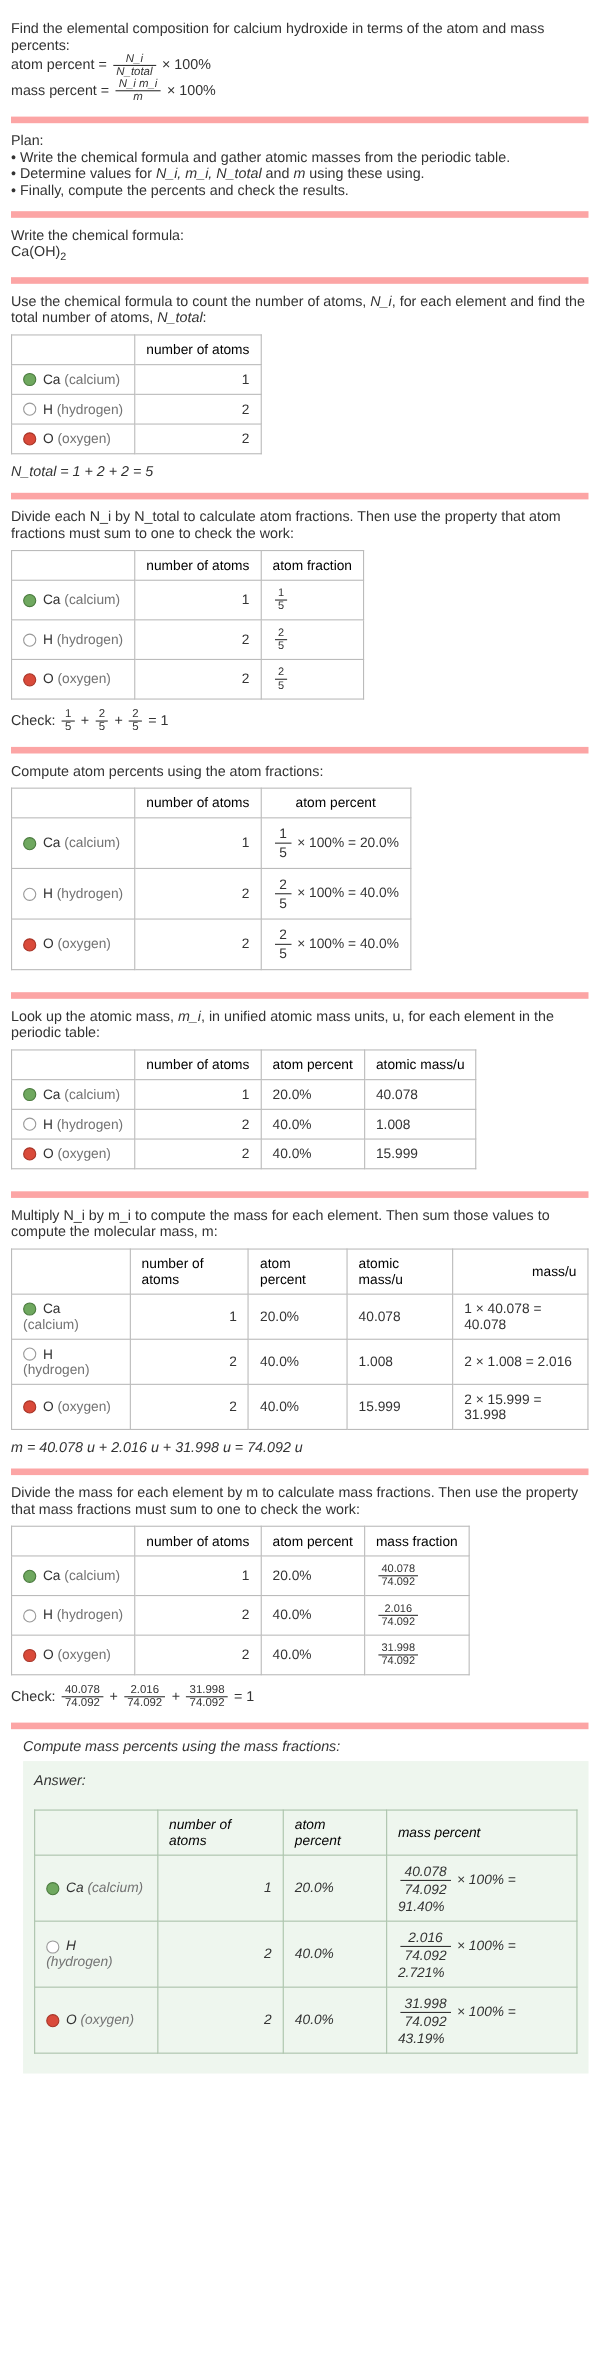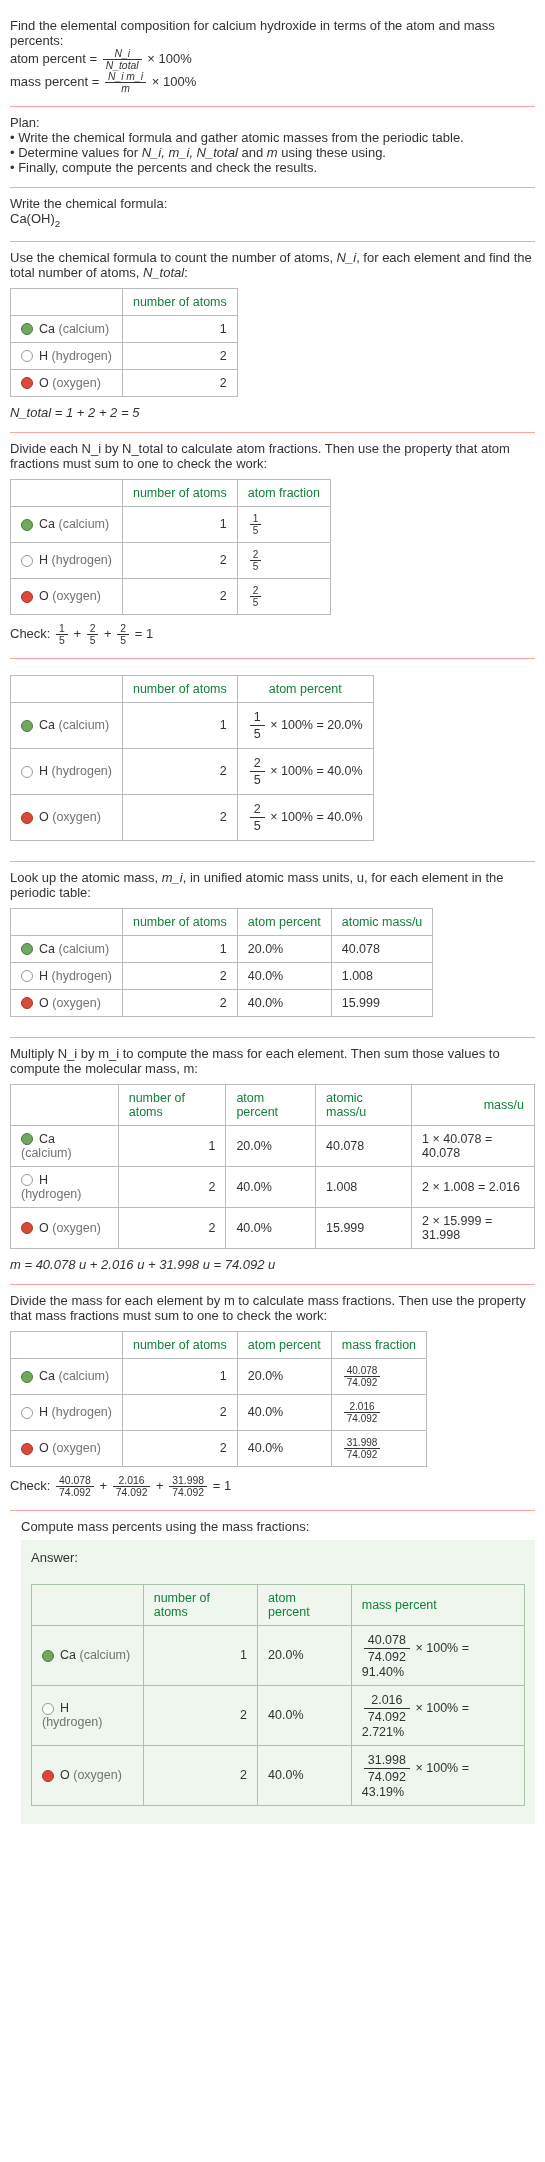--- a/index.html
+++ b/index.html
@@ -5,21 +5,21 @@
   body {
     margin: 0;
     padding: 10px;
     font-family: -apple-system, BlinkMacSystemFont, "Segoe UI", Arial, sans-serif;
     font-size: 13px;
     color: #333;
     background: #fff;
     width: 525px;
   }
   .section {
-    border-bottom: 1px solid #fca5a5;
+    border-bottom: 6px solid #fca5a5;
     padding: 8px 0 12px 0;
   }
   .formula {
     font-family: Arial, sans-serif;
   }
   sub { font-size: 0.75em; }
   .frac {
     display: inline-block;
     vertical-align: middle;
     text-align: center;
@@ -35,21 +35,21 @@
   }
   th, td {
     border: 1px solid #bbb;
     padding: 6px 10px;
     font-size: 12.5px;
     text-align: left;
     vertical-align: middle;
   }
   th {
     font-weight: normal;
-    color: #15803d;
+    color: #000000;
   }
   td.num { text-align: right; }
   .dot {
     display: inline-block;
     width: 10px;
     height: 10px;
     border-radius: 50%;
     margin-right: 6px;
     vertical-align: middle;
     border: 1px solid #888;
@@ -162,20 +162,21 @@
   <div>
     <span>Check: </span>
     <span class="frac"><span class="num">1</span><span class="den">5</span></span> +
     <span class="frac"><span class="num">2</span><span class="den">5</span></span> +
     <span class="frac"><span class="num">2</span><span class="den">5</span></span>
     <span> = 1</span>
   </div>
 </div>
 
 <div class="section">
+  <div>Compute atom percents using the atom fractions:</div>
   <table>
     <tbody>
         <tr>
       <th></th>
       <th>number of atoms</th>
       <th style="text-align:center">atom percent</th>
     </tr>
     <tr>
       <td><span class="dot dot-ca"></span><span>Ca</span> <span class="elname">(calcium)</span></td>
       <td class="num">1</td>
@@ -298,21 +299,21 @@
     </table>
   <div>
     <span>Check: </span>
     <span class="frac"><span class="num">40.078</span><span class="den">74.092</span></span> +
     <span class="frac"><span class="num">2.016</span><span class="den">74.092</span></span> +
     <span class="frac"><span class="num">31.998</span><span class="den">74.092</span></span>
     <span> = 1</span>
   </div>
 </div>
 
-<div style="padding:8px 0 0 11px;">
+<div style="padding:8px 0 0 11px;font-style:italic;">
   <div>Compute mass percents using the mass fractions:</div>
   <div class="answer-box">
     <div style="margin-bottom:19px;">Answer:</div>
     <table>
       <tbody>
           <tr>
         <th></th>
         <th>number of atoms</th>
         <th>atom percent</th>
         <th style="text-align:left">mass percent</th>

